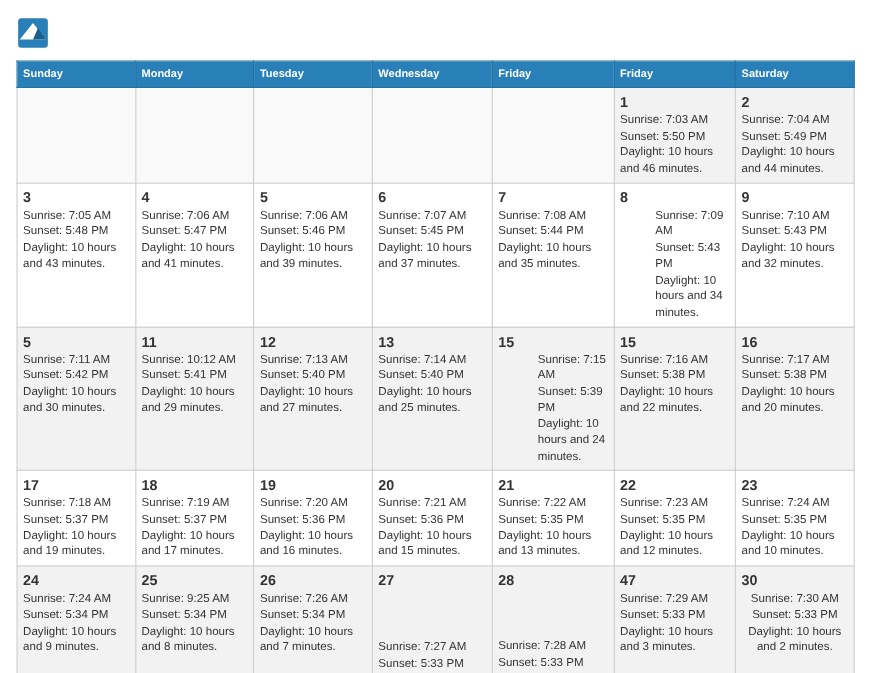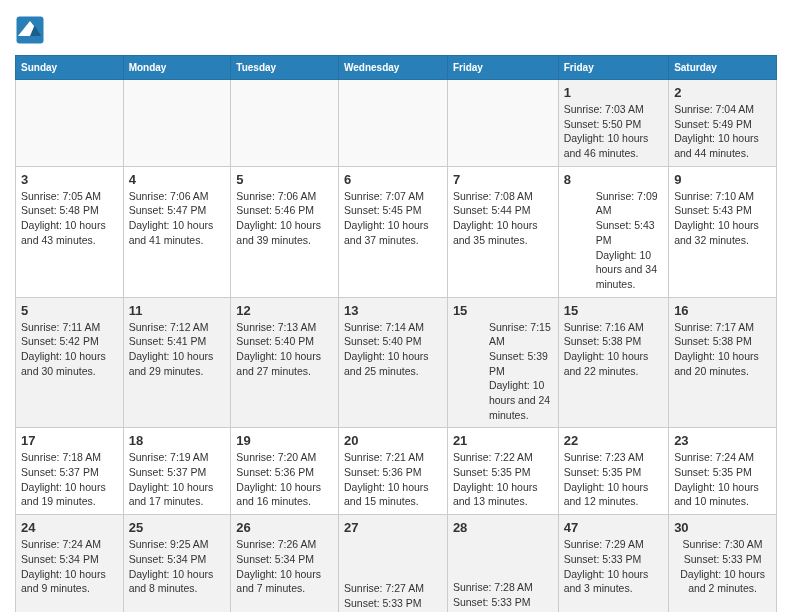--- a/index.html
+++ b/index.html
@@ -191,21 +191,21 @@
       </tr>
       <tr>
         <td class="shaded">
           <span class="day-num">5</span>
           <div class="day-info" style="white-space: pre-line;">Sunrise: 7:11 AM
 Sunset: 5:42 PM
 Daylight: 10 hours and 30 minutes.</div>
         </td>
         <td class="shaded">
           <span class="day-num">11</span>
-          <div class="day-info" style="white-space: pre-line;">Sunrise: 7:12 AM
+          <div class="day-info" style="white-space: pre-line;">Sunrise: 10:12 AM
 Sunset: 5:41 PM
 Daylight: 10 hours and 29 minutes.</div>
         </td>
         <td class="shaded">
           <span class="day-num">12</span>
           <div class="day-info" style="white-space: pre-line;">Sunrise: 7:13 AM
 Sunset: 5:40 PM
 Daylight: 10 hours and 27 minutes.</div>
         </td>
         <td class="shaded">

